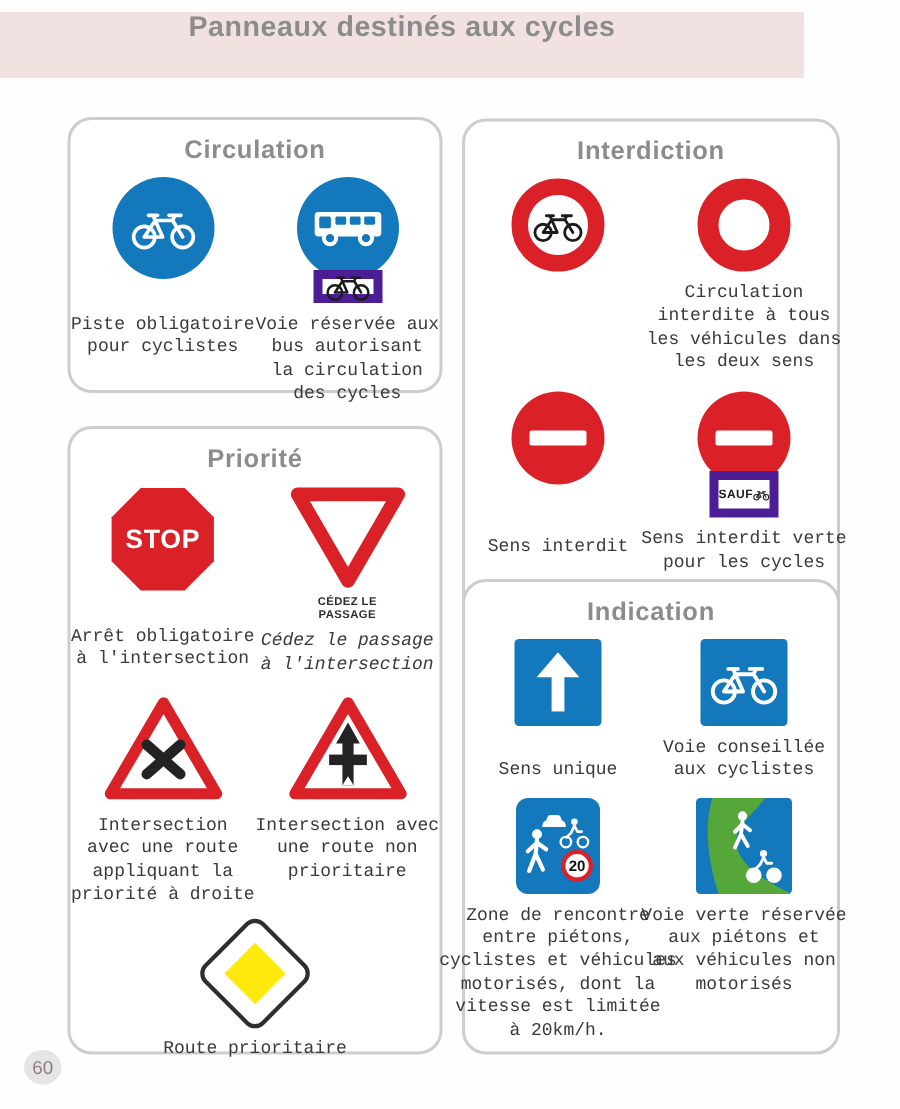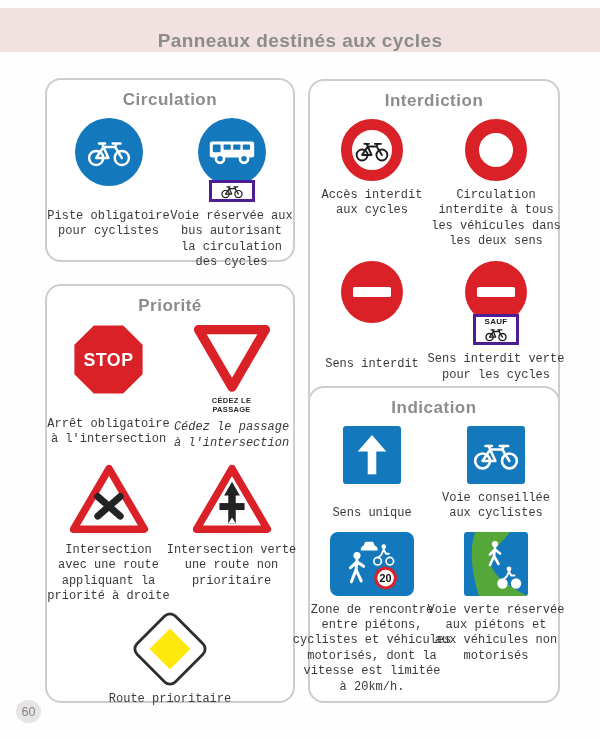--- a/index.html
+++ b/index.html
@@ -1,21 +1,21 @@
 <!DOCTYPE html>
 <html><head>
 <meta charset="utf-8">
 <style>
   * { margin:0; padding:0; box-sizing:border-box; }
   html,body { width:600px; height:739px; }
   body { font-family:"Liberation Sans", sans-serif; background:#ffffff; }
   .page { position:relative; width:600px; height:739px; background:#fefefe; overflow:hidden; }
 
-  .header-band { position:absolute; top:8px; left:0; width:600px; height:44px;
-    background:#f1e1e1; display:flex; align-items:flex-end; justify-content:center; }
+  .header-band { position:absolute; top:8px; left:0; width:536px; height:44px;
+    background:#f1e1e1; display:flex; align-items:flex-start; justify-content:center; }
   .page-title { font-size:19px; font-weight:bold; color:#8c8c8c; letter-spacing:0.4px; }
 
   .card { position:absolute; background:#ffffff; border:2px solid #cdcdcd; border-radius:16px;
     display:flex; flex-direction:column; align-items:center; }
   #card-obligation   { left:45px;  top:78px;  width:250px; height:184px; }
   #card-interdiction { left:308px; top:79px;  width:252px; height:352px; }
   #card-priorite     { left:45px;  top:284px; width:250px; height:419px; }
   #card-indication   { left:308px; top:386px; width:252px; height:317px; }
 
   .card-title { font-size:17px; font-weight:bold; color:#8c8c8c; letter-spacing:0.5px; margin-top:10px; }
@@ -32,32 +32,32 @@
 
   .blue-circle { border-radius:50%; background:#1478bd; display:flex; align-items:center; justify-content:center; }
   .size68 { width:68px; height:68px; }
   .red-ring { width:62px; height:62px; border-radius:50%; background:#fff; border:11px solid #da2127;
     display:flex; align-items:center; justify-content:center; }
   .red-ring.thick { border-width:14px; }
   .no-entry { width:62px; height:62px; border-radius:50%; background:#da2127; position:relative; }
   .no-entry .bar { position:absolute; left:50%; top:50%; transform:translate(-50%,-50%);
     width:38px; height:10px; background:#fff; border-radius:1.5px; }
 
-  .placard { background:#fff; border:3px solid #4c1d95; display:flex; flex-direction:column;
+  .placard { background:#fff; border:6px solid #4c1d95; display:flex; flex-direction:row;
     align-items:center; justify-content:center; z-index:2; }
   .placard.bus-sub { width:46px; height:22px; margin-top:-6px; }
   .placard.sauf-sub { width:46px; height:31px; margin-top:-9px; padding-top:1px; }
   .sauf-text { font-size:8px; font-weight:bold; color:#1c1c1c; letter-spacing:0.3px; line-height:1; }
 
   .cedez-label { margin-top:3px; text-align:center; font-size:7.5px; font-weight:bold;
     color:#2c2c2c; line-height:1.25; letter-spacing:0.3px; }
 
   .blue-square { background:#1478bd; display:flex; align-items:center; justify-content:center; }
   .sq58 { width:58px; height:58px; border-radius:3px; }
-  .sq64r { width:84px; height:64px; border-radius:8px; }
+  .sq64r { width:56px; height:64px; border-radius:8px; }
   .sq64 { width:64px; height:64px; border-radius:3px; overflow:hidden; }
 
   .page-number { position:absolute; left:16px; top:700px; width:25px; height:23px;
     background:#e5e5e5; border-radius:50%; display:flex; align-items:center; justify-content:center;
     font-size:12.5px; color:#8d7d81; }
 </style>
 </head>
 <body>
 
 <div class="page">
@@ -117,22 +117,20 @@
       <div class="sign-cell">
         <div class="red-ring">
           <svg viewBox="0 0 36 26" width="34" aria-hidden="true">
             <g fill="none" stroke="#1c1c1c" stroke-width="2" stroke-linecap="round" stroke-linejoin="round">
               <circle cx="7.5" cy="18" r="5.8"></circle>
                 <circle cx="28.5" cy="18" r="5.8"></circle>
               <path d="M7.5 18 L13.5 9 H23 L28.5 18 M13.5 9 L17.5 18 H7.5 M23 9 L24.2 6.2 M21 6.2 H27.5 M13.5 9 L12.3 6.2 M9.8 6.2 H14.8"></path>
             </g>
           </svg>
         </div>
-        <div class="caption">Accès interdit
-aux cycles</div>
       </div>
       <div class="sign-cell">
         <div class="red-ring thick"></div>
         <div class="caption">Circulation
 interdite à tous
 les véhicules dans
 les deux sens</div>
       </div>
     </div>
     <div class="sign-row" style="margin-top:12px;">
@@ -199,21 +197,21 @@
       <div class="sign-cell">
         <svg viewBox="0 0 88 78" width="82" aria-hidden="true">
           <polygon points="44,6 82,71 6,71" fill="#ffffff" stroke="#da2127" stroke-width="8" stroke-linejoin="round"></polygon>
           <g fill="#232323">
             <polygon points="44,20 52.5,35 35.5,35"></polygon>
             <rect x="40" y="33" width="8" height="32"></rect>
             <rect x="30.5" y="43" width="27" height="7.5"></rect>
           </g>
           <polygon points="40,65 48,65 44,58.5" fill="#ffffff"></polygon>
         </svg>
-        <div class="caption">Intersection verte
+        <div class="caption">Intersection avec
 une route non
 prioritaire</div>
       </div>
     </div>
     <div class="sign-row" style="margin-top:4px;">
       <div class="sign-cell full">
         <svg viewBox="0 0 88 88" width="82" aria-hidden="true">
           <g transform="rotate(45 44 44)">
             <rect x="15" y="15" width="58" height="58" rx="8" fill="#ffffff" stroke="#2e2e2e" stroke-width="3"></rect>
             <rect x="28.5" y="28.5" width="31" height="31" fill="#ffe90c"></rect>

